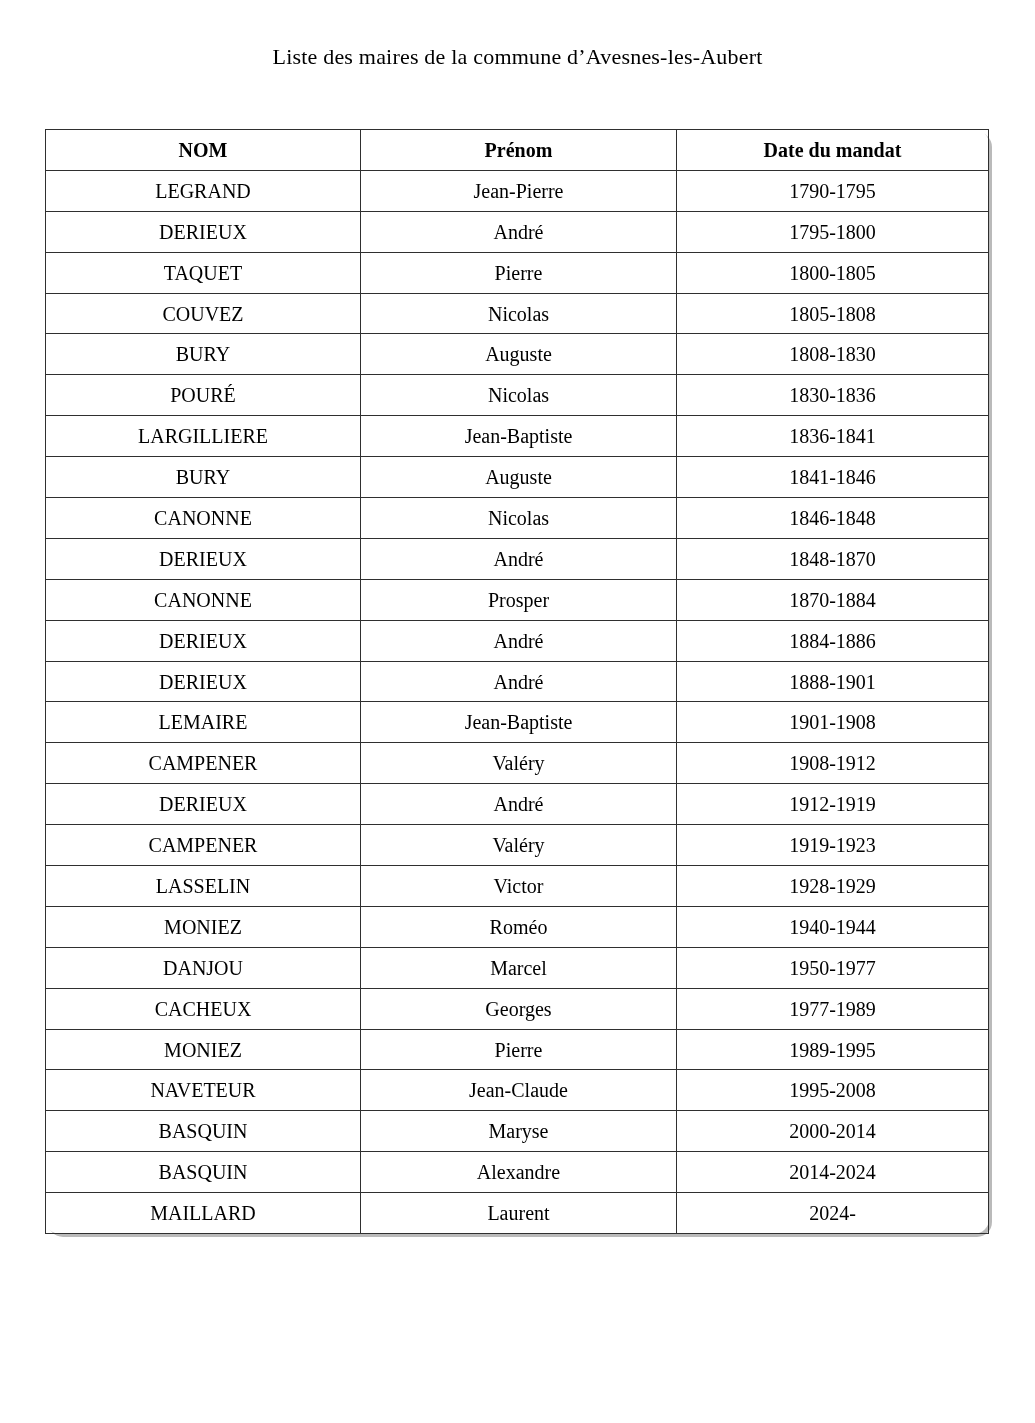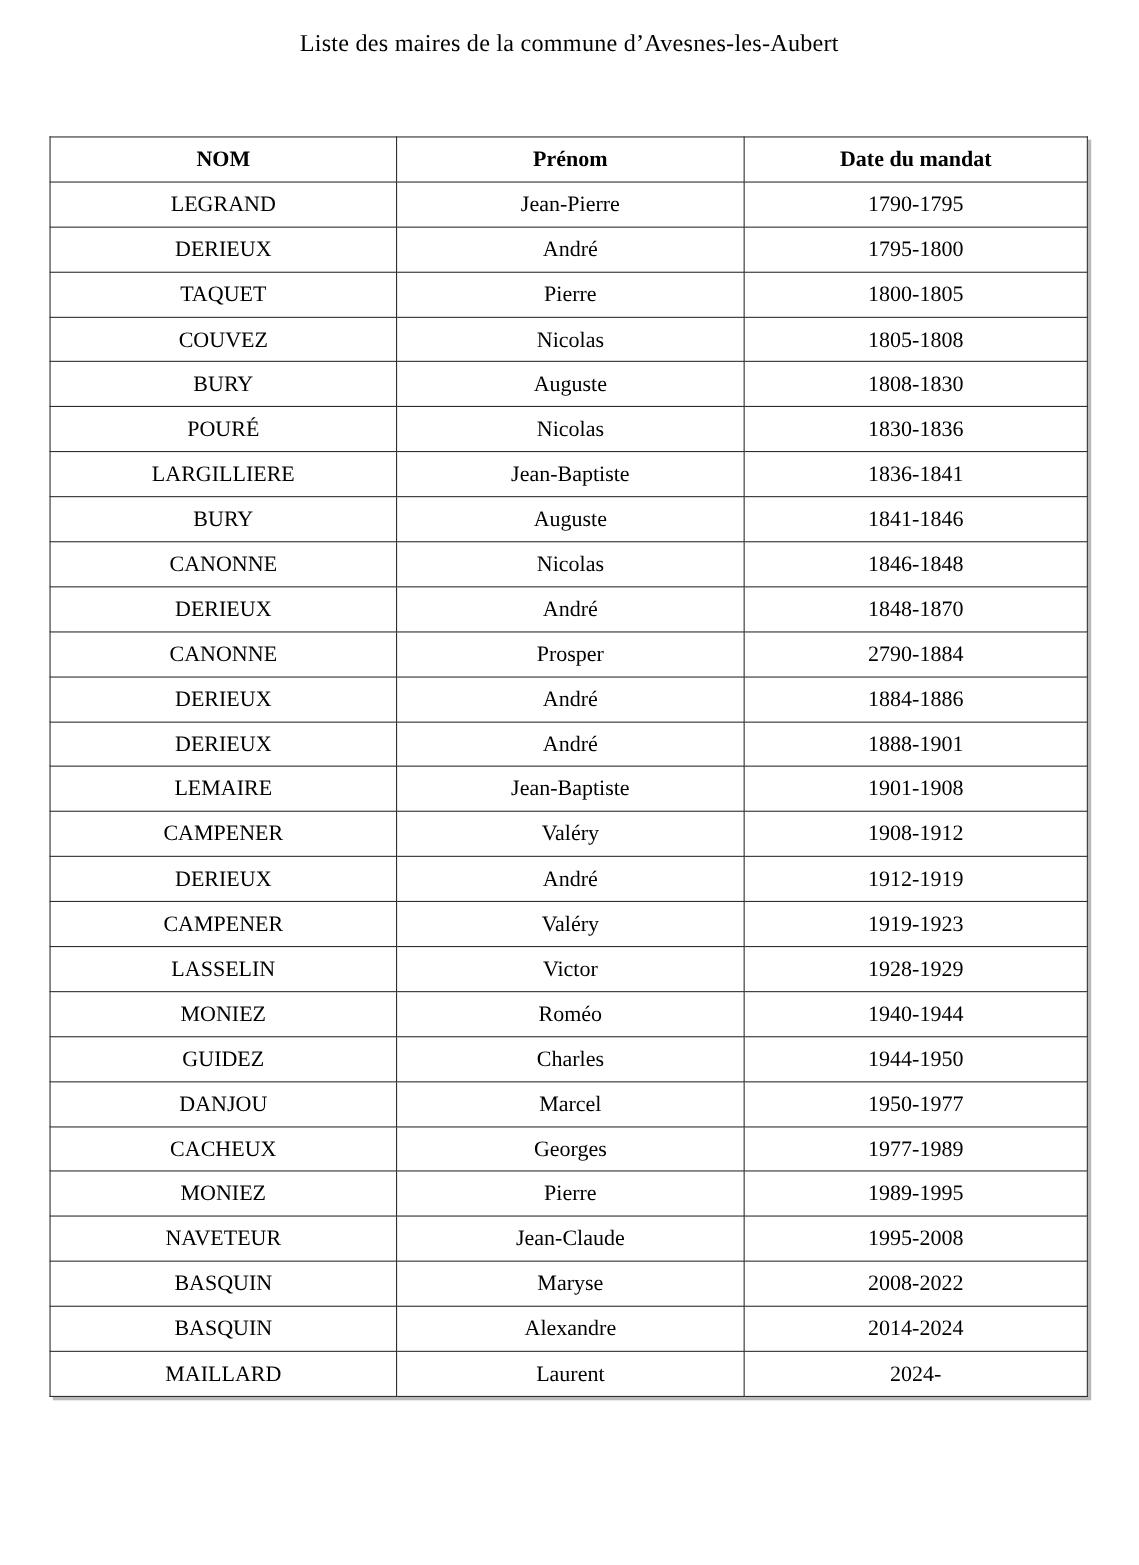--- a/index.html
+++ b/index.html
@@ -8,39 +8,41 @@
     height: 1423px;
     background: #ffffff;
     font-family: "Liberation Serif", "DejaVu Serif", serif;
     color: #000000;
     overflow: hidden;
   }
   .page {
     position: relative;
     width: 1035px;
     height: 1177px;
+    margin-top: 18px;
   }
   .doc-title {
     position: absolute;
     top: 26px;
     left: 0;
     width: 100%;
     text-align: center;
     font-size: 22px;
     font-weight: normal;
     letter-spacing: 0.2px;
   }
   table.mayors {
     position: absolute;
     left: 45px;
-    top: 124px;
+    top: 111px;
     width: 943px;
     border-collapse: collapse;
     table-layout: fixed;
     box-shadow: 3px 3px 0 rgba(130,130,130,0.55);
+    border-radius: 15px;
   }
   table.mayors th,
   table.mayors td {
     border: 1.6px solid #2f2f2f;
     height: 40.9px;
     text-align: center;
     vertical-align: middle;
     font-size: 20px;
     line-height: 1;
     padding: 0 4px;
@@ -122,21 +124,21 @@
           <td>1846-1848</td>
         </tr>
         <tr>
           <td>DERIEUX</td>
           <td>André</td>
           <td>1848-1870</td>
         </tr>
         <tr>
           <td>CANONNE</td>
           <td>Prosper</td>
-          <td>2790-1884</td>
+          <td>1870-1884</td>
         </tr>
         <tr>
           <td>DERIEUX</td>
           <td>André</td>
           <td>1884-1886</td>
         </tr>
         <tr>
           <td>DERIEUX</td>
           <td>André</td>
           <td>1888-1901</td>
@@ -165,25 +167,20 @@
           <td>LASSELIN</td>
           <td>Victor</td>
           <td>1928-1929</td>
         </tr>
         <tr>
           <td>MONIEZ</td>
           <td>Roméo</td>
           <td>1940-1944</td>
         </tr>
         <tr>
-          <td>GUIDEZ</td>
-          <td>Charles</td>
-          <td>1944-1950</td>
-        </tr>
-        <tr>
           <td>DANJOU</td>
           <td>Marcel</td>
           <td>1950-1977</td>
         </tr>
         <tr>
           <td>CACHEUX</td>
           <td>Georges</td>
           <td>1977-1989</td>
         </tr>
         <tr>
@@ -192,21 +189,21 @@
           <td>1989-1995</td>
         </tr>
         <tr>
           <td>NAVETEUR</td>
           <td>Jean-Claude</td>
           <td>1995-2008</td>
         </tr>
         <tr>
           <td>BASQUIN</td>
           <td>Maryse</td>
-          <td>2008-2022</td>
+          <td>2000-2014</td>
         </tr>
         <tr>
           <td>BASQUIN</td>
           <td>Alexandre</td>
           <td>2014-2024</td>
         </tr>
         <tr>
           <td>MAILLARD</td>
           <td>Laurent</td>
           <td>2024-</td>

